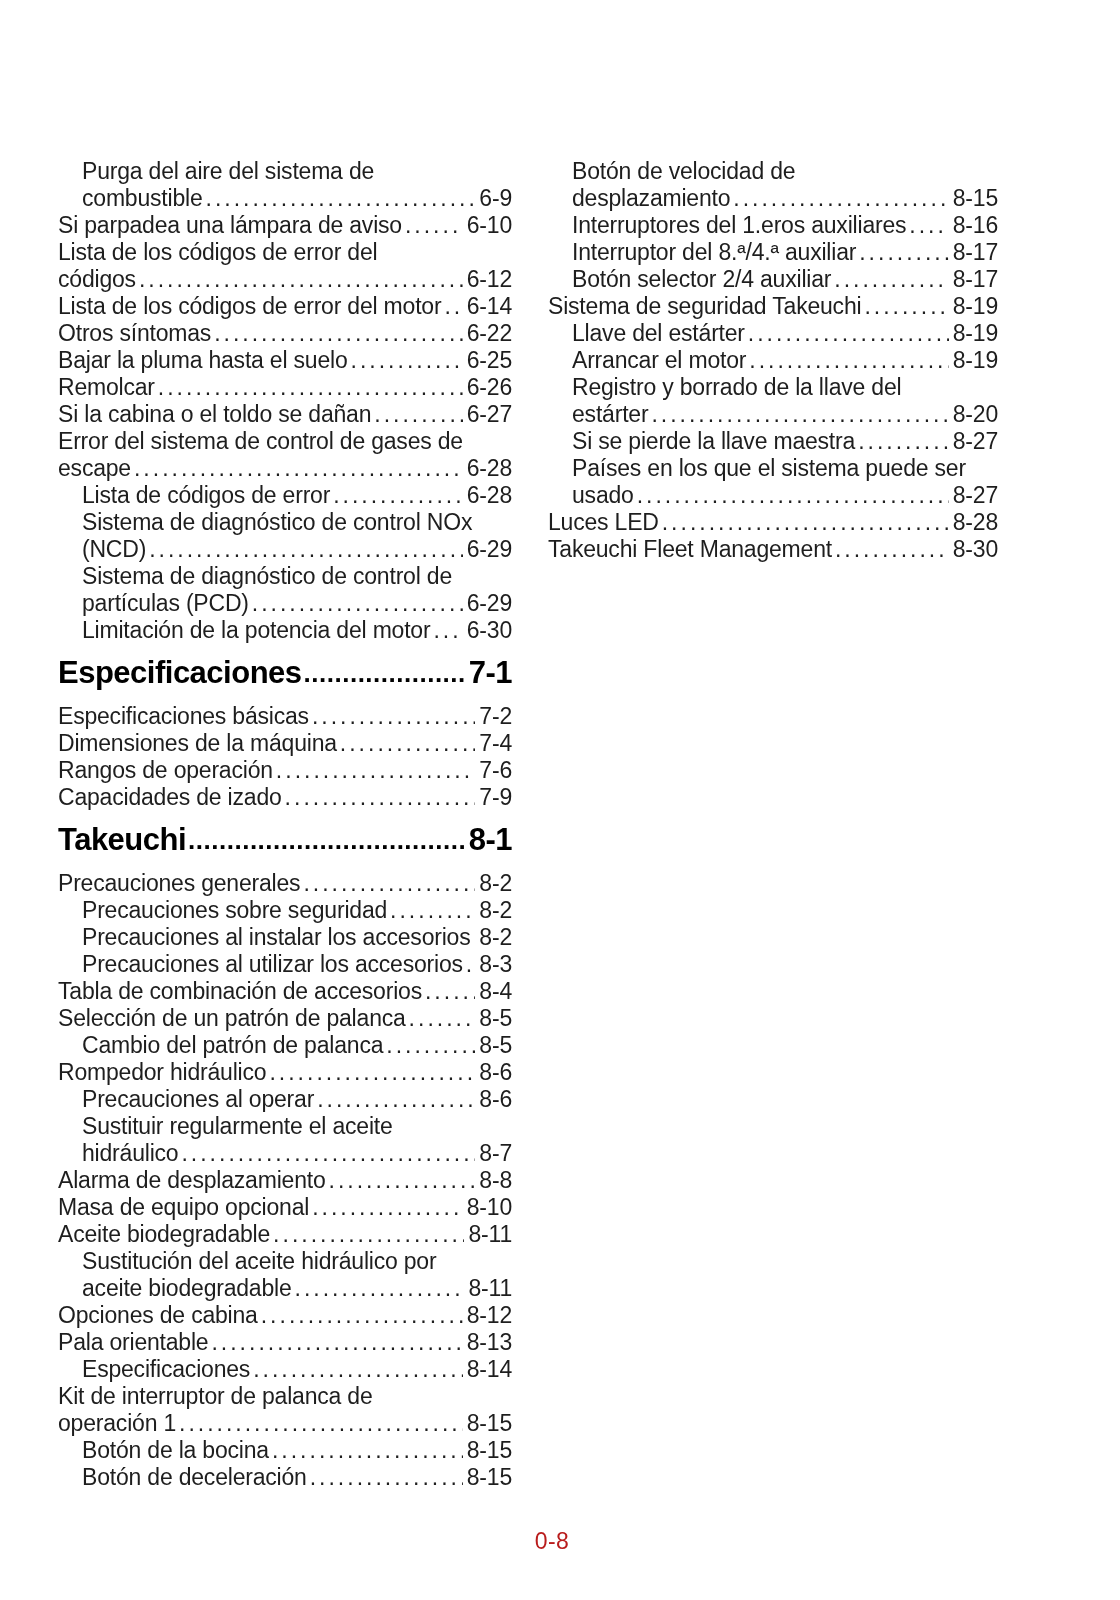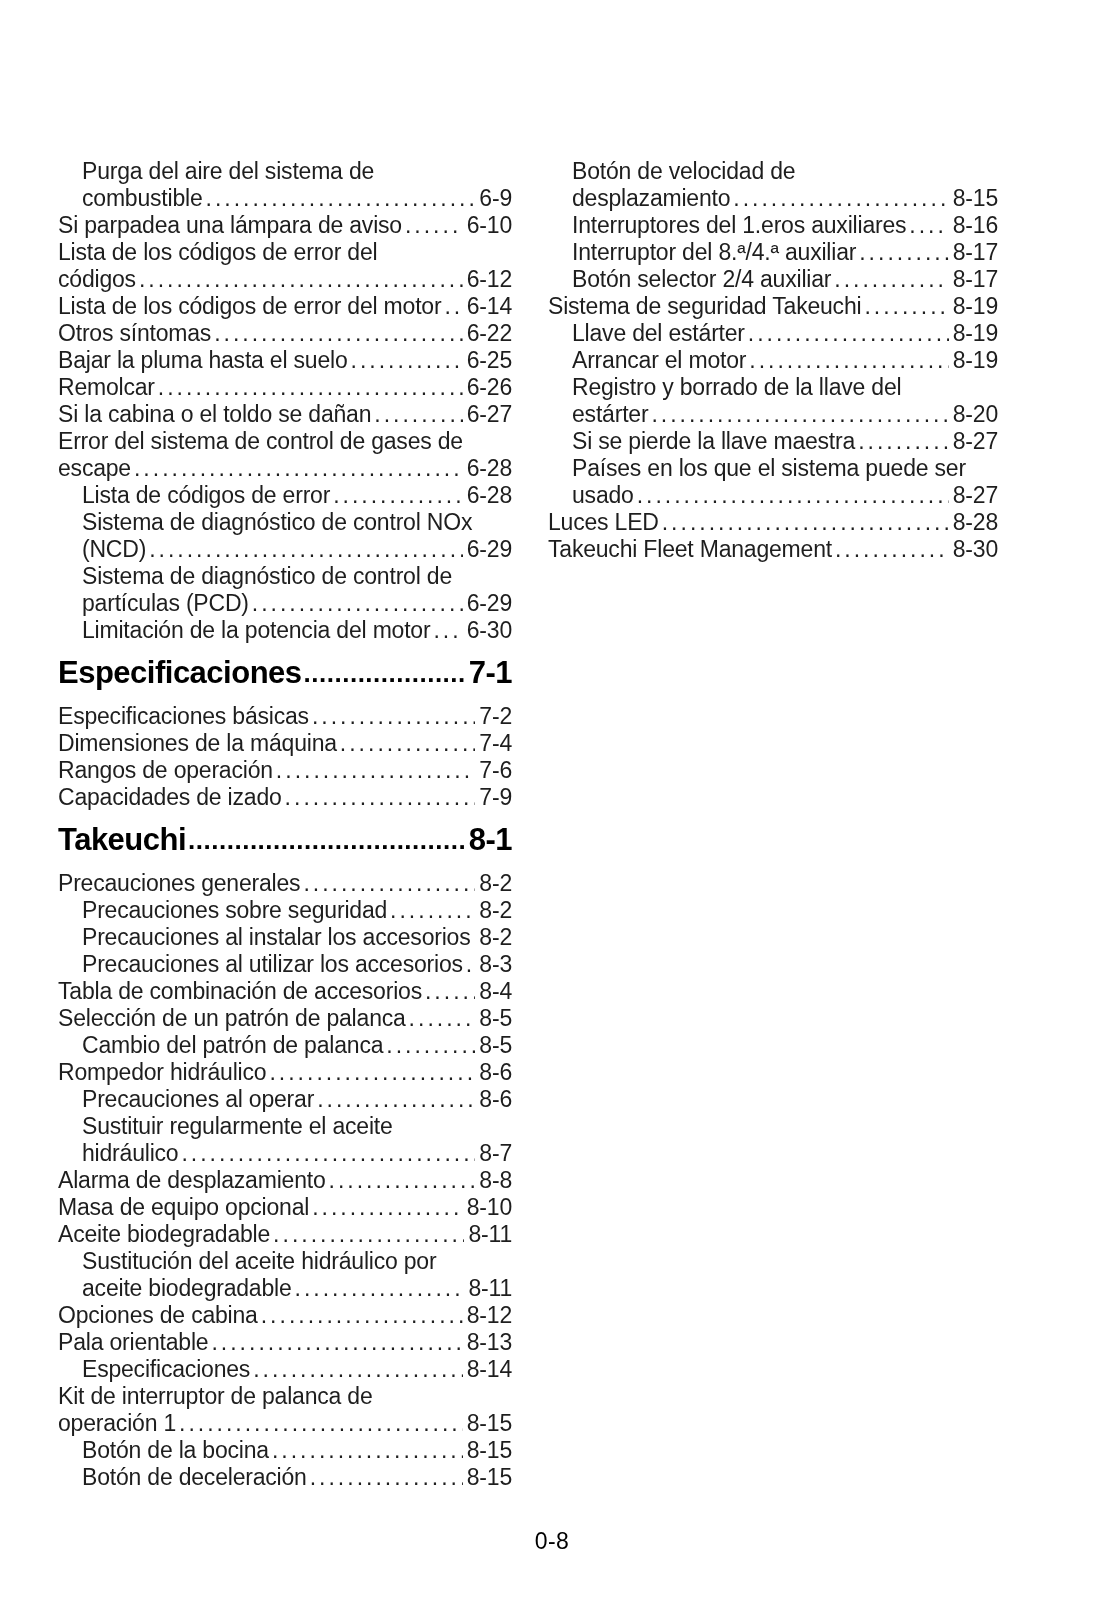--- a/index.html
+++ b/index.html
@@ -37,21 +37,21 @@
 
   .entry.heading {
     font-size:31px; line-height:34px; font-weight:bold; color:#000;
     letter-spacing:-0.5px; margin:11px 0 13px 0;
   }
   .entry.heading .leader { margin:0 2px 0 2px; }
   .entry.heading .leader::after { letter-spacing:0.5px; font-size:26px; }
 
   .footer {
     position:absolute; top:1528px; left:0; width:1104px; text-align:center;
-    font-size:23px; color:#000000; letter-spacing:0.5px;
+    font-size:23px; color:#b91c1c; letter-spacing:0.5px;
   }
 </style>
 </head>
 <body>
 
 <div class="page">
   <main class="toc">
       <section class="toc-col">
         <div class="entry indent">
           <div class="tline">Purga del aire del sistema de</div>

